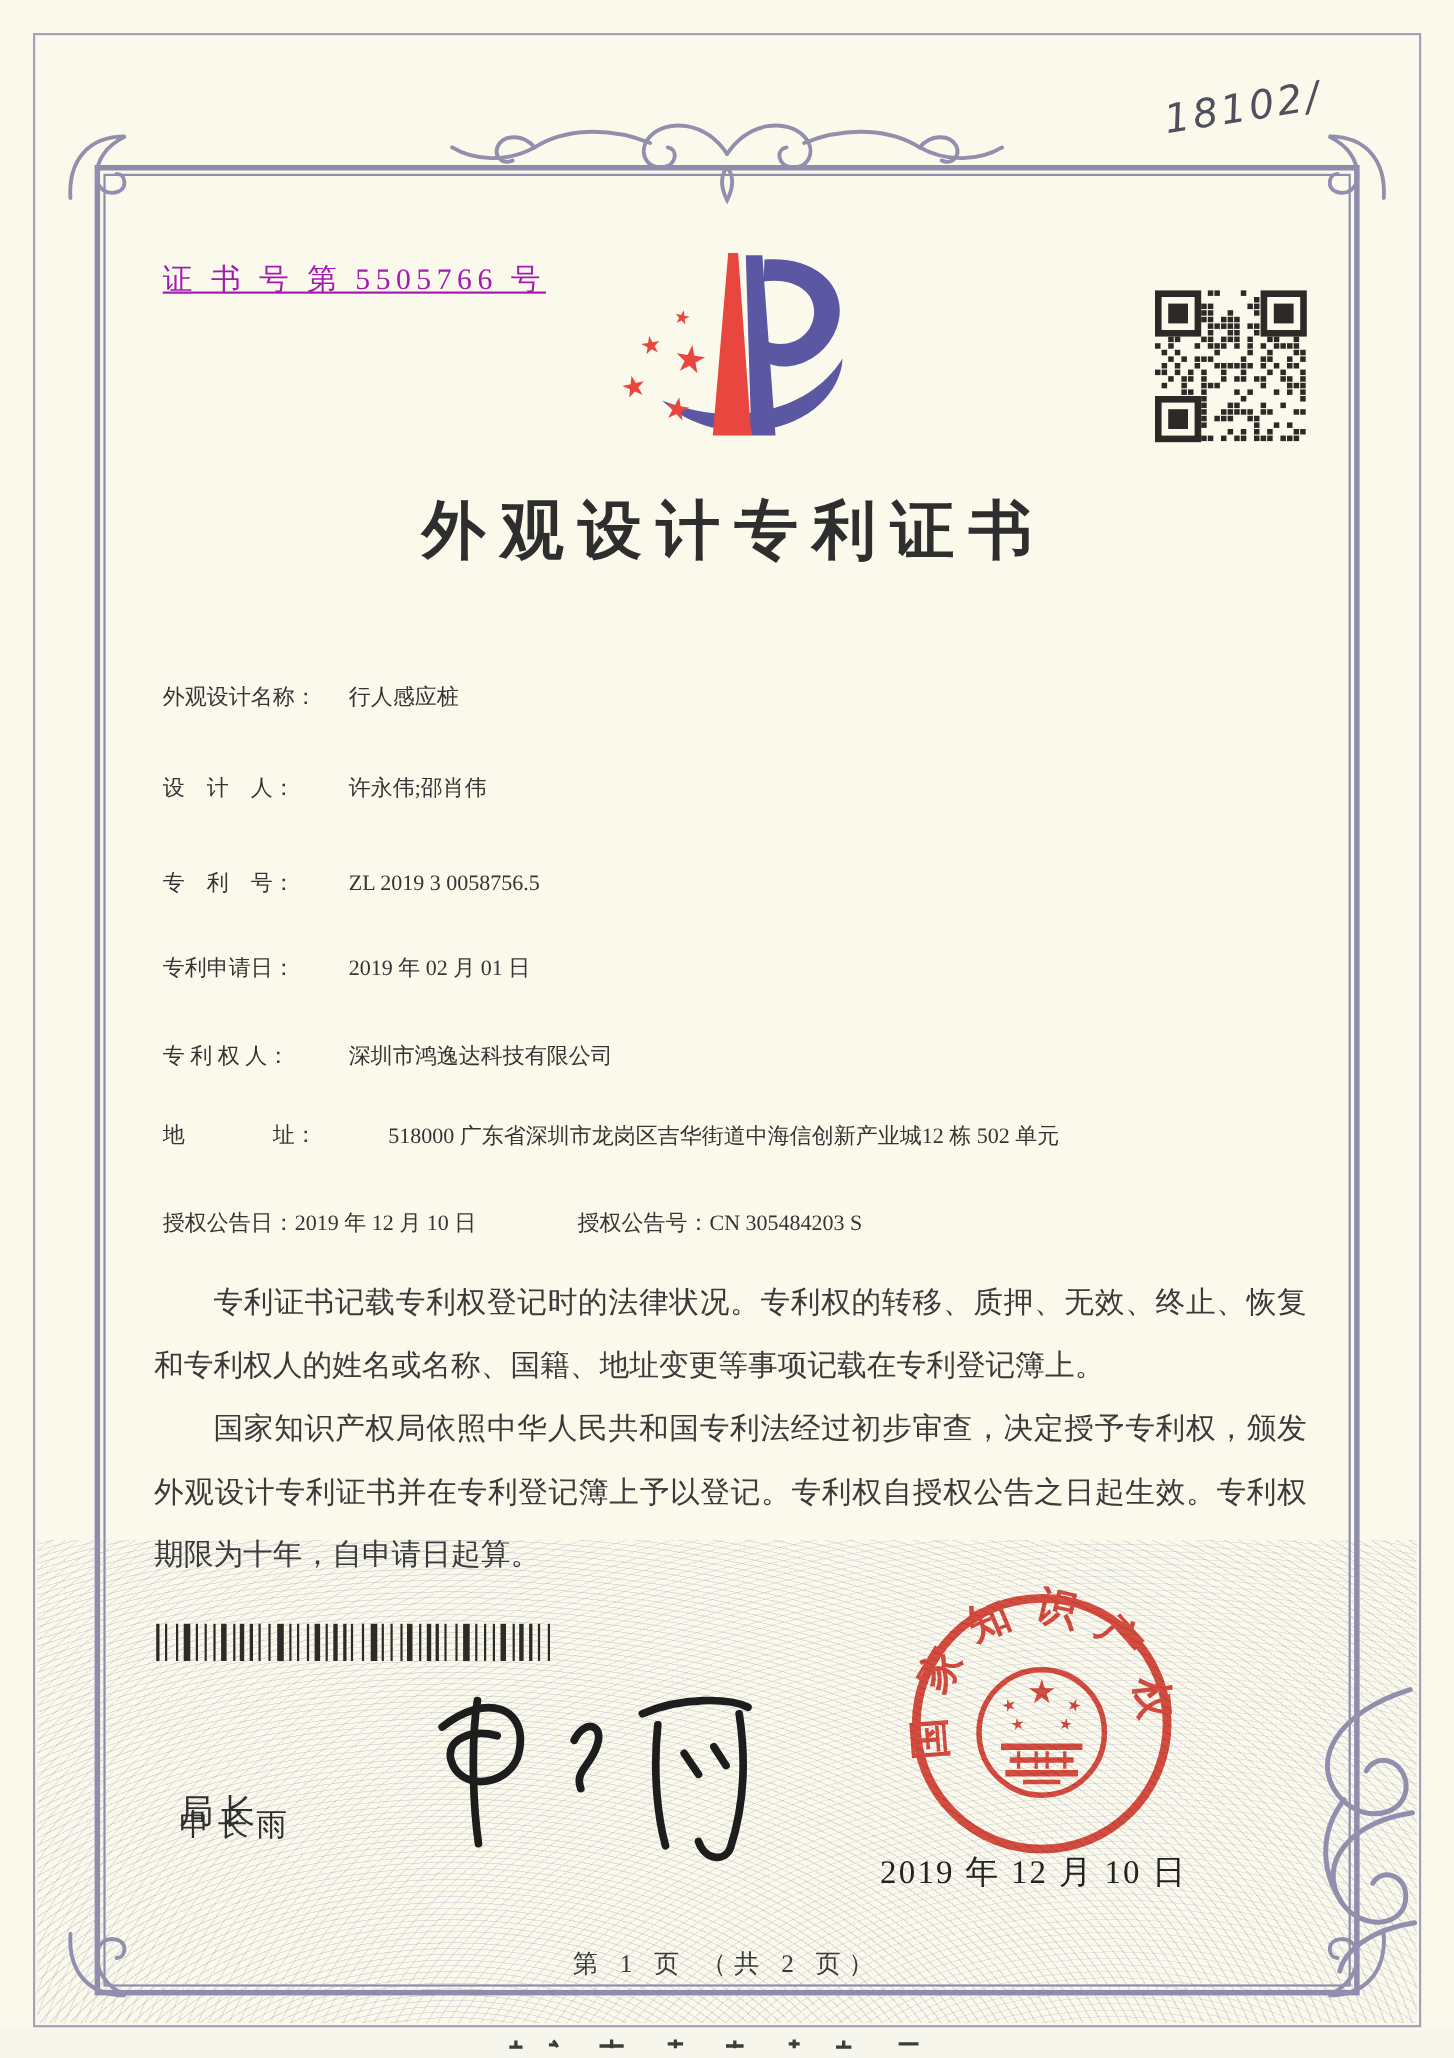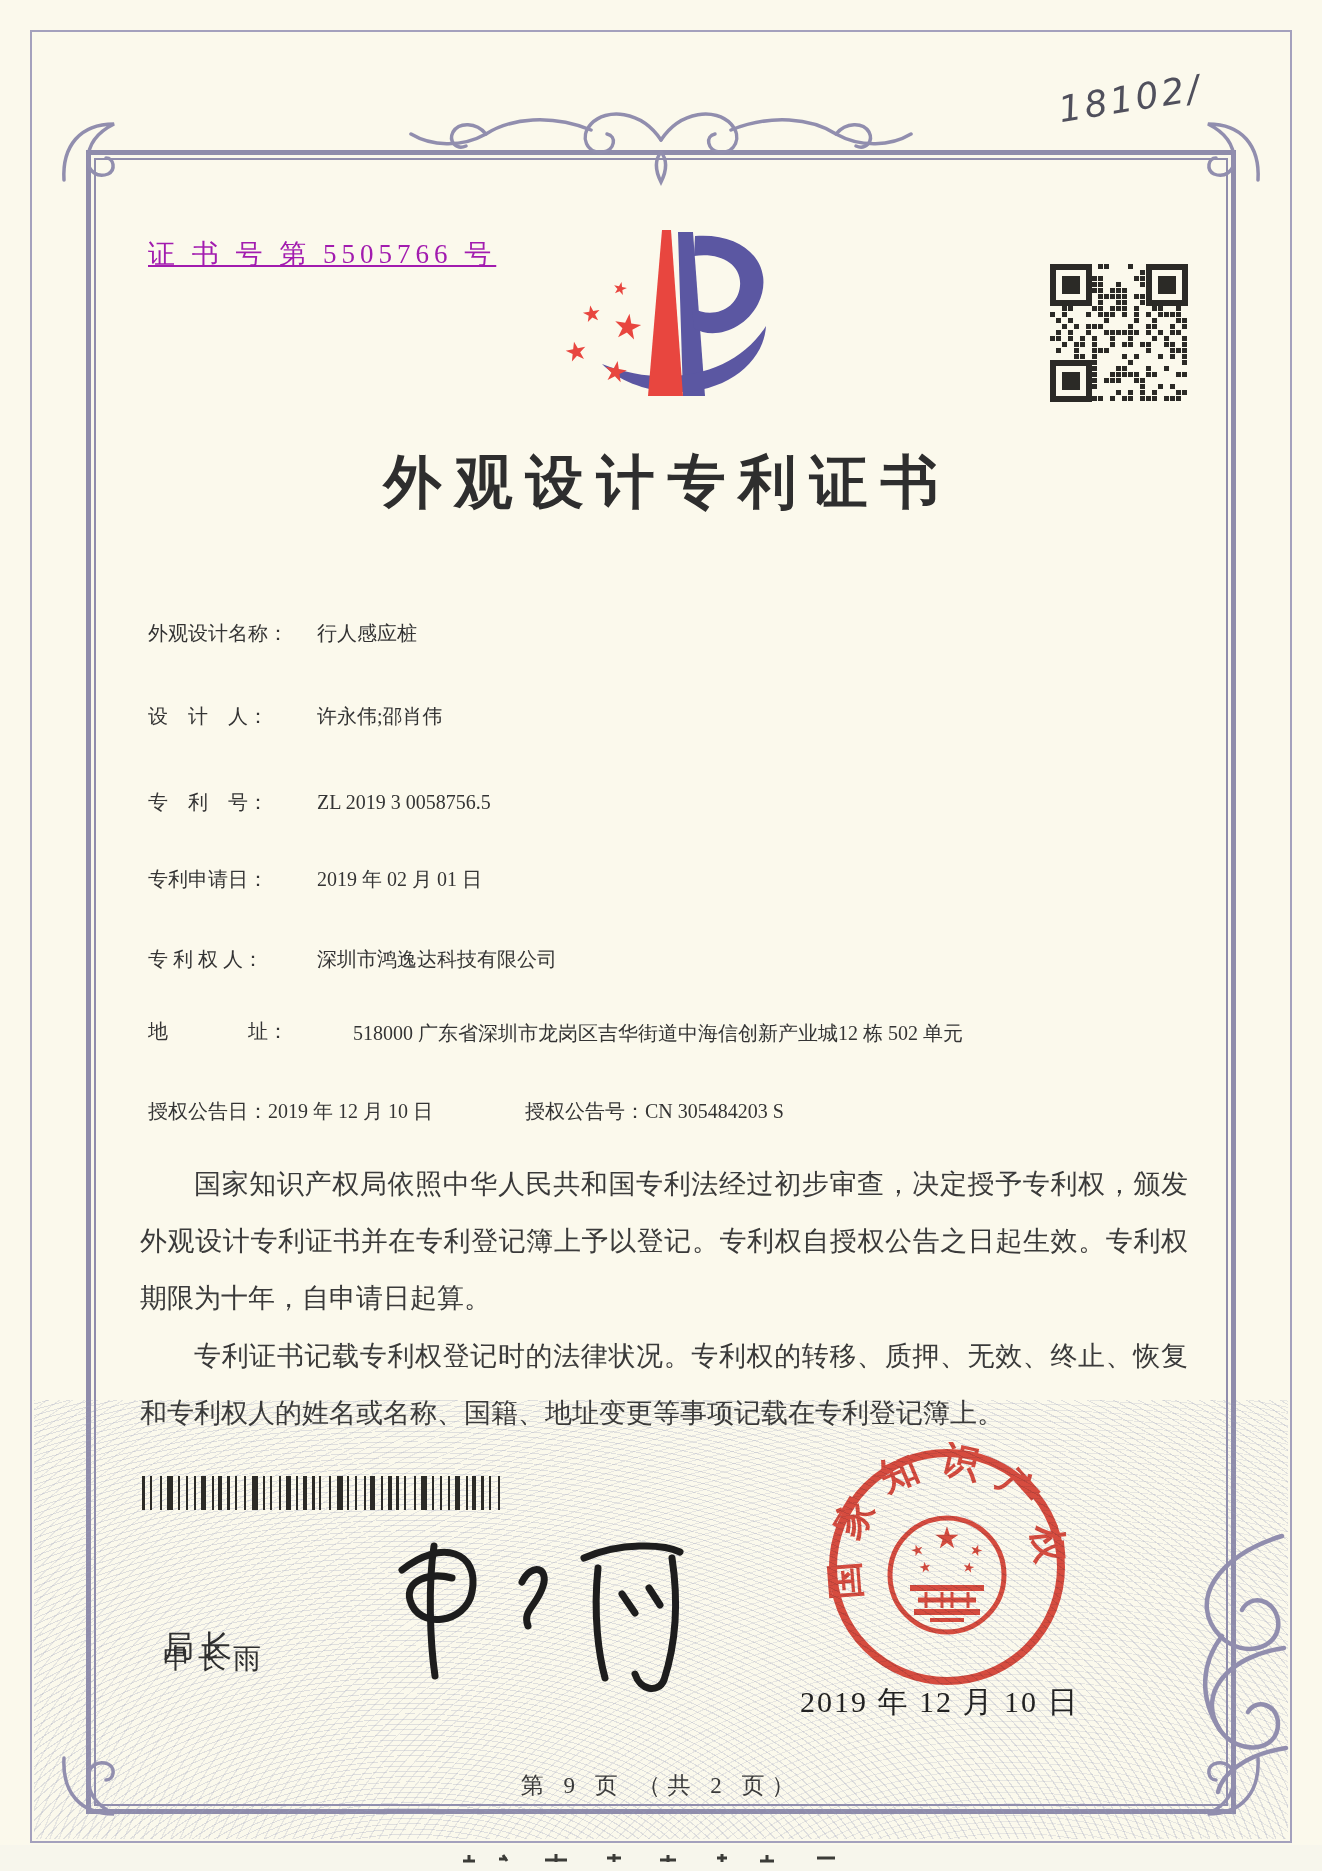--- a/index.html
+++ b/index.html
@@ -350,22 +350,22 @@
     <span class="f-label">专 利 权 人：</span><span class="f-value">深圳市鸿逸达科技有限公司</span>
   </div>
   <div class="field" id="f-address">
     <span class="f-label">地　　　　址：</span><span class="f-value addr-val">518000 广东省深圳市龙岗区吉华街道中海信创新产业城12 栋 502 单元</span>
   </div>
   <div class="field" id="f-grant">
     <span>授权公告日：</span><span>2019 年 12 月 10 日</span><span class="pair2">授权公告号：</span><span>CN 305484203 S</span>
   </div>
 
   <div id="paras">
+    <p>专利证书记载专利权登记时的法律状况。专利权的转移、质押、无效、终止、恢复和专利权人的姓名或名称、国籍、地址变更等事项记载在专利登记簿上。</p>
     <p>国家知识产权局依照中华人民共和国专利法经过初步审查，决定授予专利权，颁发外观设计专利证书并在专利登记簿上予以登记。专利权自授权公告之日起生效。专利权期限为十年，自申请日起算。</p>
-    <p>专利证书记载专利权登记时的法律状况。专利权的转移、质押、无效、终止、恢复和专利权人的姓名或名称、国籍、地址变更等事项记载在专利登记簿上。</p>
   </div>
 
   <svg id="barcode" viewBox="0 0 366 34">
       <g id="bc">
         <rect x="2" y="0" width="3" height="34"></rect>
         <rect x="10" y="0" width="2" height="34"></rect>
         <rect x="20" y="0" width="2" height="34"></rect>
         <rect x="27" y="0" width="6" height="34"></rect>
         <rect x="38" y="0" width="2" height="34"></rect>
         <rect x="46" y="0" width="2" height="34"></rect>
@@ -450,21 +450,21 @@
           <path d="M96,158 H154" stroke-width="5"></path>
           <path d="M92,170 H158" stroke-width="6"></path>
           <path d="M104,150 V166 M120,150 V166 M130,150 V166 M146,150 V166" stroke-width="3"></path>
           <path d="M108,178 H142" stroke-width="4"></path>
         </g>
       </g>
     </svg>
   </div>
   <div id="seal-date">2019 年 12 月 10 日</div>
 
-  <div id="footer-page">第 9 页 （共 2 页）</div>
+  <div id="footer-page">第 1 页 （共 2 页）</div>
 
   <div id="torn-strip"></div>
   <svg id="torn-marks" viewBox="0 0 480 16">
     <path d="M8,11 h12 M14,5 v6"></path>
       <path d="M44,9 h8 M48,5 l4,6"></path>
       <path d="M90,10 h22 M101,4 v8"></path>
     <path d="M152,8 h14 M159,4 v8"></path>
       <path d="M205,10 h16 M213,5 v7"></path>
       <path d="M262,8 h10 M267,4 v8"></path>
     <path d="M305,11 h14 M312,5 v7"></path>

